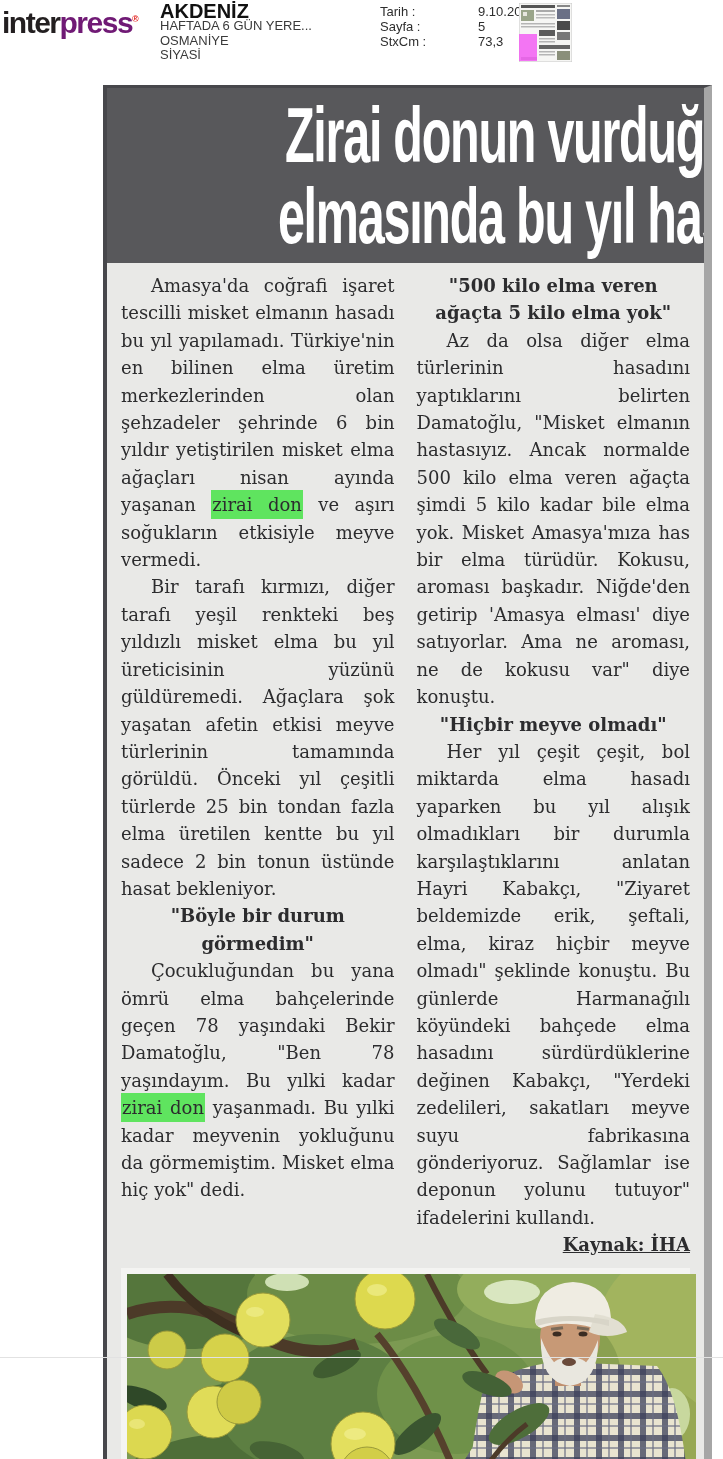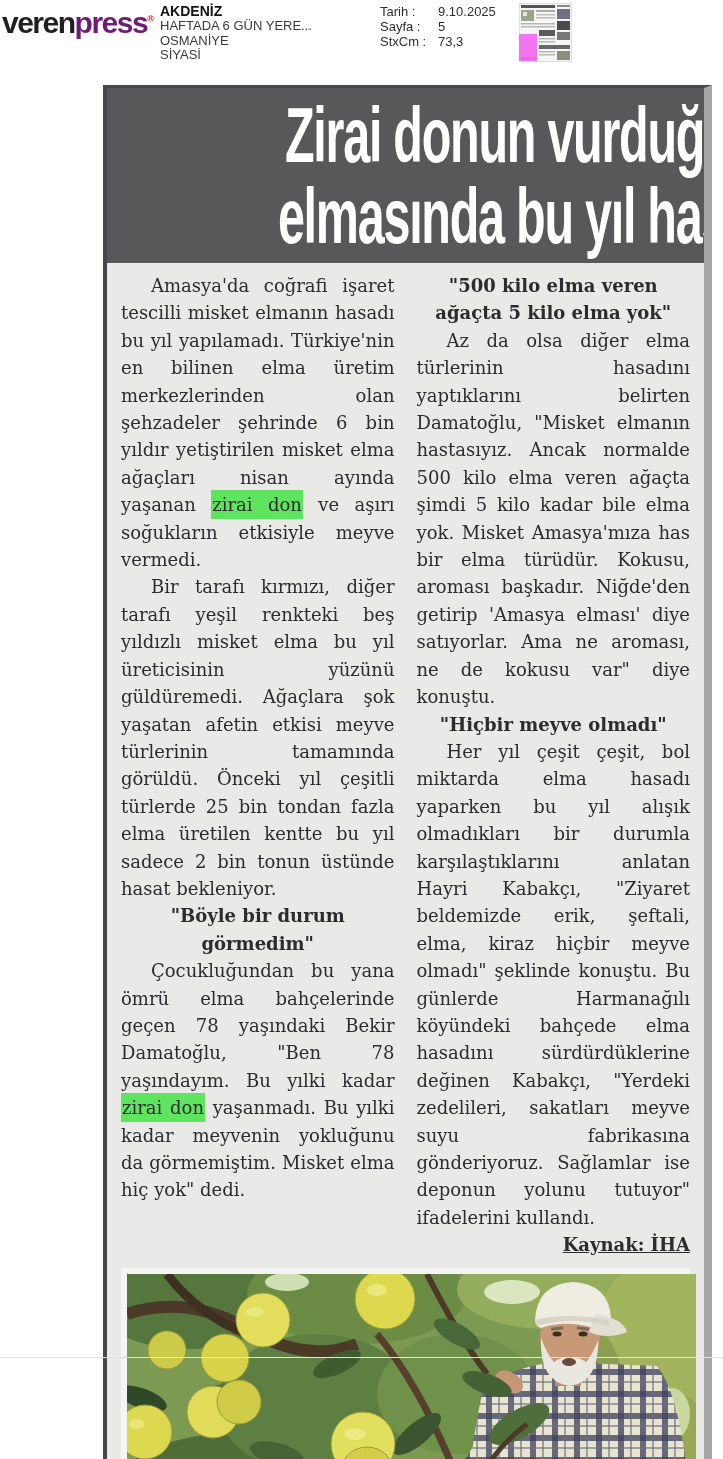--- a/index.html
+++ b/index.html
@@ -7,25 +7,25 @@
               font-family:"Liberation Sans", sans-serif; }
   .page { position:relative; width:723px; height:1459px; background:#fff; }
 
   
   .logo { position:absolute; left:2px; top:6px; font-weight:700; font-size:30px;
           letter-spacing:-1.5px; color:#231f20; white-space:nowrap; }
   .logo .press { color:#701a75; }
   .logo .reg { font-size:9px; color:#e2221f; vertical-align:super; letter-spacing:0; }
 
   .pub-block { position:absolute; left:160px; top:4px; color:#2e2e2e; }
-  .pub-name { font-weight:700; font-size:14px; line-height:15px; color:#111; }
+  .pub-name { font-weight:700; font-size:20px; line-height:15px; color:#111; }
   .pub-line { font-size:13px; line-height:14.5px; color:#3a3a3a; }
 
   .meta-block { position:absolute; left:380px; top:4px; font-size:13px; color:#2e2e2e; }
-  .meta-row { display:flex; line-height:15px; }
+  .meta-row { display:flex; line-height:15px;gap:40px; }
   .meta-label { width:58px; }
   .meta-value { }
 
   .thumb { position:absolute; left:519px; top:3px; width:53px; height:59px; cursor:pointer; }
 
   
   .clipping { position:absolute; left:103px; top:85px; width:609px;
               border-top:3px solid #47474b; border-left:4px solid #47474b;
               border-right:8px solid #a6a6a6; border-bottom:10px solid #a6a6a6;
               background:#e9e9e7; }
@@ -49,21 +49,21 @@
   .photo-wrap { margin-top:9px; background:#f4f4f2; padding:6px; }
   .photo-wrap svg { display:block; }
 
   .below-line { position:absolute; left:0; top:1357px; width:723px; height:1px; background:#e2e2e2; }
 </style>
 </head>
 <body>
 
 <div class="page">
 
-  <div class="logo"><span>veren</span><span class="press">press</span><span class="reg">®</span></div>
+  <div class="logo"><span>inter</span><span class="press">press</span><span class="reg">®</span></div>
 
   <div class="pub-block">
     <div class="pub-name">AKDENİZ</div>
     <div class="pub-line">HAFTADA 6 GÜN YERE...</div>
     <div class="pub-line">OSMANİYE</div>
     <div class="pub-line">SİYASİ</div>
   </div>
 
   <div class="meta-block">
     <div class="meta-row">

